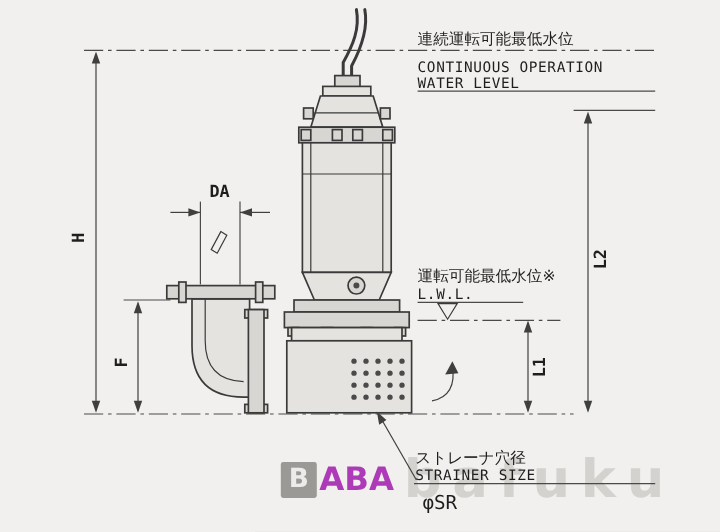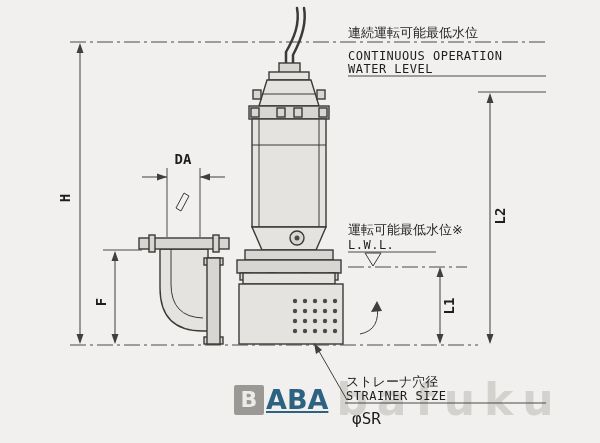--- a/index.html
+++ b/index.html
@@ -18,21 +18,21 @@
   .hole{fill:#4a4a4a;}
   text.jp{font:13px "DejaVu Sans",sans-serif;fill:#1e1e1e;}
   text.en{font:12px "DejaVu Sans Mono",monospace;fill:#1e1e1e;letter-spacing:.5px;}
   text.dimlabel{font:bold 14px "DejaVu Sans Mono",monospace;fill:#1e1e1e;}
   text.dia{font:16px "DejaVu Sans Mono",monospace;fill:#1e1e1e;}
   
   .watermark{position:absolute;left:234px;top:374px;z-index:1;display:flex;align-items:center;}
   .wm-logo{width:30px;height:30px;background:#767572;color:#eceae7;
            font:bold 22px "DejaVu Sans",sans-serif;display:flex;align-items:center;
            justify-content:center;border-radius:2px;opacity:.7;}
-  .wm-small{font:bold 27px "DejaVu Sans",sans-serif;color:#0c4a6e;margin-left:2px;opacity:.85;text-decoration:underline;}
+  .wm-small{font:bold 27px "DejaVu Sans",sans-serif;color:#a21caf;margin-left:2px;opacity:.85;}
   .wm-large{font:bold 44px "DejaVu Sans",sans-serif;color:#d3d1cd;margin-left:8px;
             letter-spacing:9px;opacity:.95;}
 </style>
 </head>
 <body>
 
 <div class="canvas">
 
   <div class="watermark">
     <span class="wm-logo">B</span>

